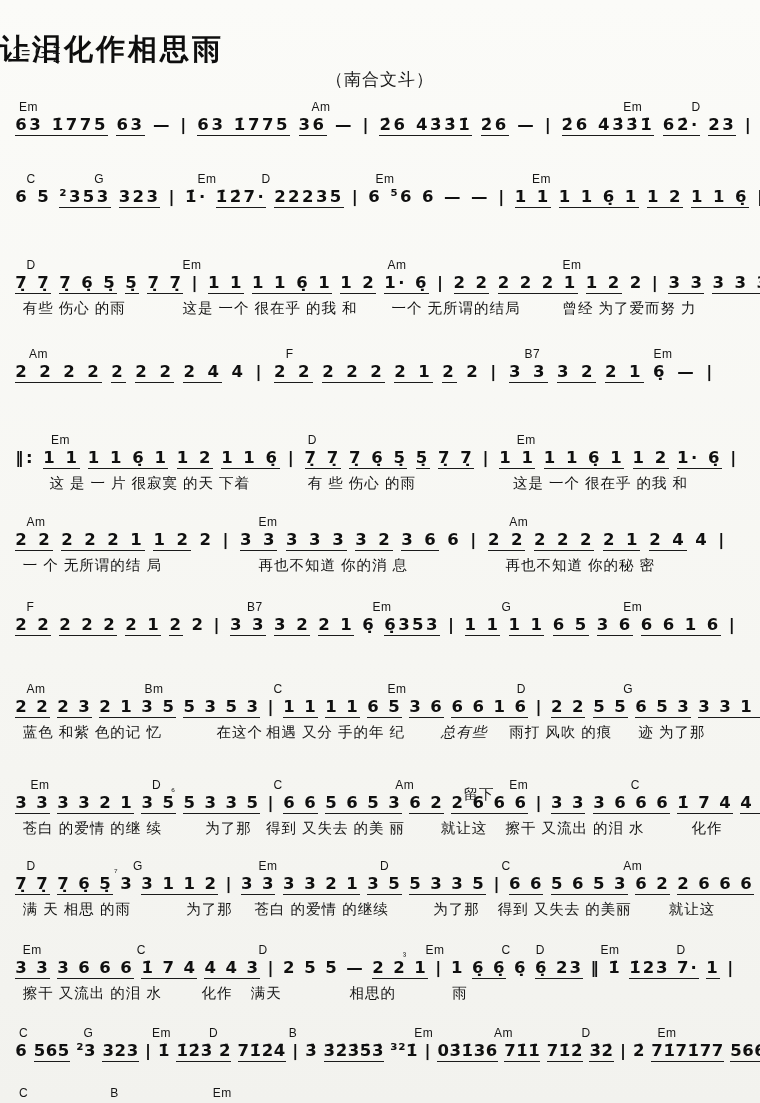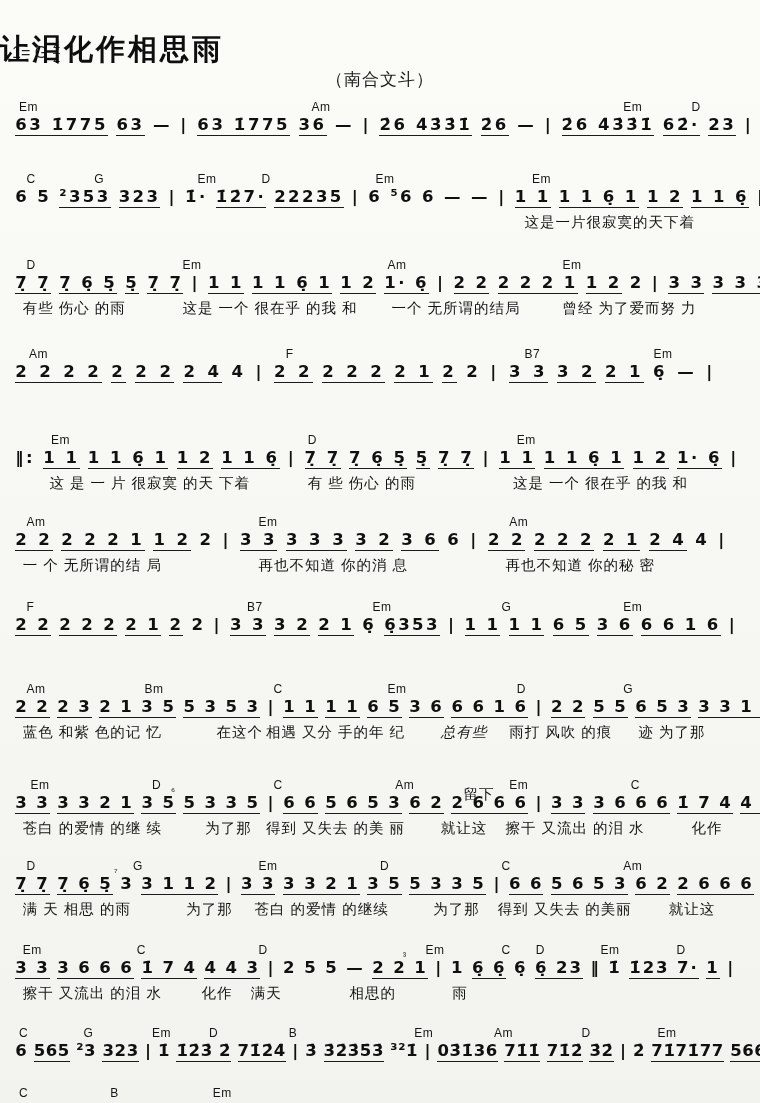--- a/index.html
+++ b/index.html
@@ -57,23 +57,20 @@
         <div class="notes" style="letter-spacing: 2.6px;"><span class="u">63 1̇775</span><span> </span><span class="u">63</span><span> — | </span><span class="u">63 1̇775</span><span> </span><span class="u">36</span><span> — | </span><span class="u">2̇6 4̇3̇3̇1̇</span><span> </span><span class="u">2̇6</span><span> — | </span><span class="u">2̇6 4̇3̇3̇1̇</span><span> </span><span class="u">62̇·</span><span> </span><span class="u">23</span><span> | 1̇ </span></div>
       </div>
       <div class="system" style="top: 172px;">
         <span class="chord" style="left: 3.5%;">C</span>
         <span class="chord" style="left: 12.4%;">G</span>
         <span class="chord" style="left: 26%;">Em</span>
         <span class="chord" style="left: 34.4%;">D</span>
         <span class="chord" style="left: 49.4%;">Em</span>
         <span class="chord" style="left: 70%;">Em</span>
         <div class="notes" style="letter-spacing: 2.4px;"><span>6  5  </span><span class="u">²353</span><span> </span><span class="u">323</span><span> | 1̇·  </span><span class="u">1̇2̇7·</span><span> </span><span class="u">22235</span><span> | 6 ⁵6 6  —  — | </span><span class="u">1 1</span><span> </span><span class="u">1 1 6̣ 1</span><span> </span><span class="u">1 2</span><span> </span><span class="u">1 1 6̣</span><span> |</span></div>
-        <div class="lyr">
-          <span style="left: 69%;">这是一片很寂寞的天下着</span>
-        </div>
       </div>
       <div class="system" style="top: 258px;">
         <span class="chord" style="left: 3.5%;">D</span>
         <span class="chord" style="left: 24%;">Em</span>
         <span class="chord" style="left: 51%;">Am</span>
         <span class="chord" style="left: 74%;">Em</span>
         <div class="notes" style="letter-spacing: 2.4px;"><span class="u">7̣ 7̣</span><span> </span><span class="u">7̣ 6̣ 5̣</span><span> </span><span class="u">5̣</span><span> </span><span class="u">7̣ 7̣</span><span> | </span><span class="u">1 1</span><span> </span><span class="u">1 1 6̣ 1</span><span> </span><span class="u">1 2</span><span> </span><span class="u">1· 6̣</span><span> | </span><span class="u">2 2</span><span> </span><span class="u">2 2 2 1</span><span> </span><span class="u">1 2</span><span> 2 | </span><span class="u">3 3</span><span> </span><span class="u">3 3 3 2</span></div>
         <div class="lyr">
           <span style="left: 3%;">有些 伤心 的雨</span>
           <span style="left: 24%;">这是 一个 很在乎 的我  和</span>

